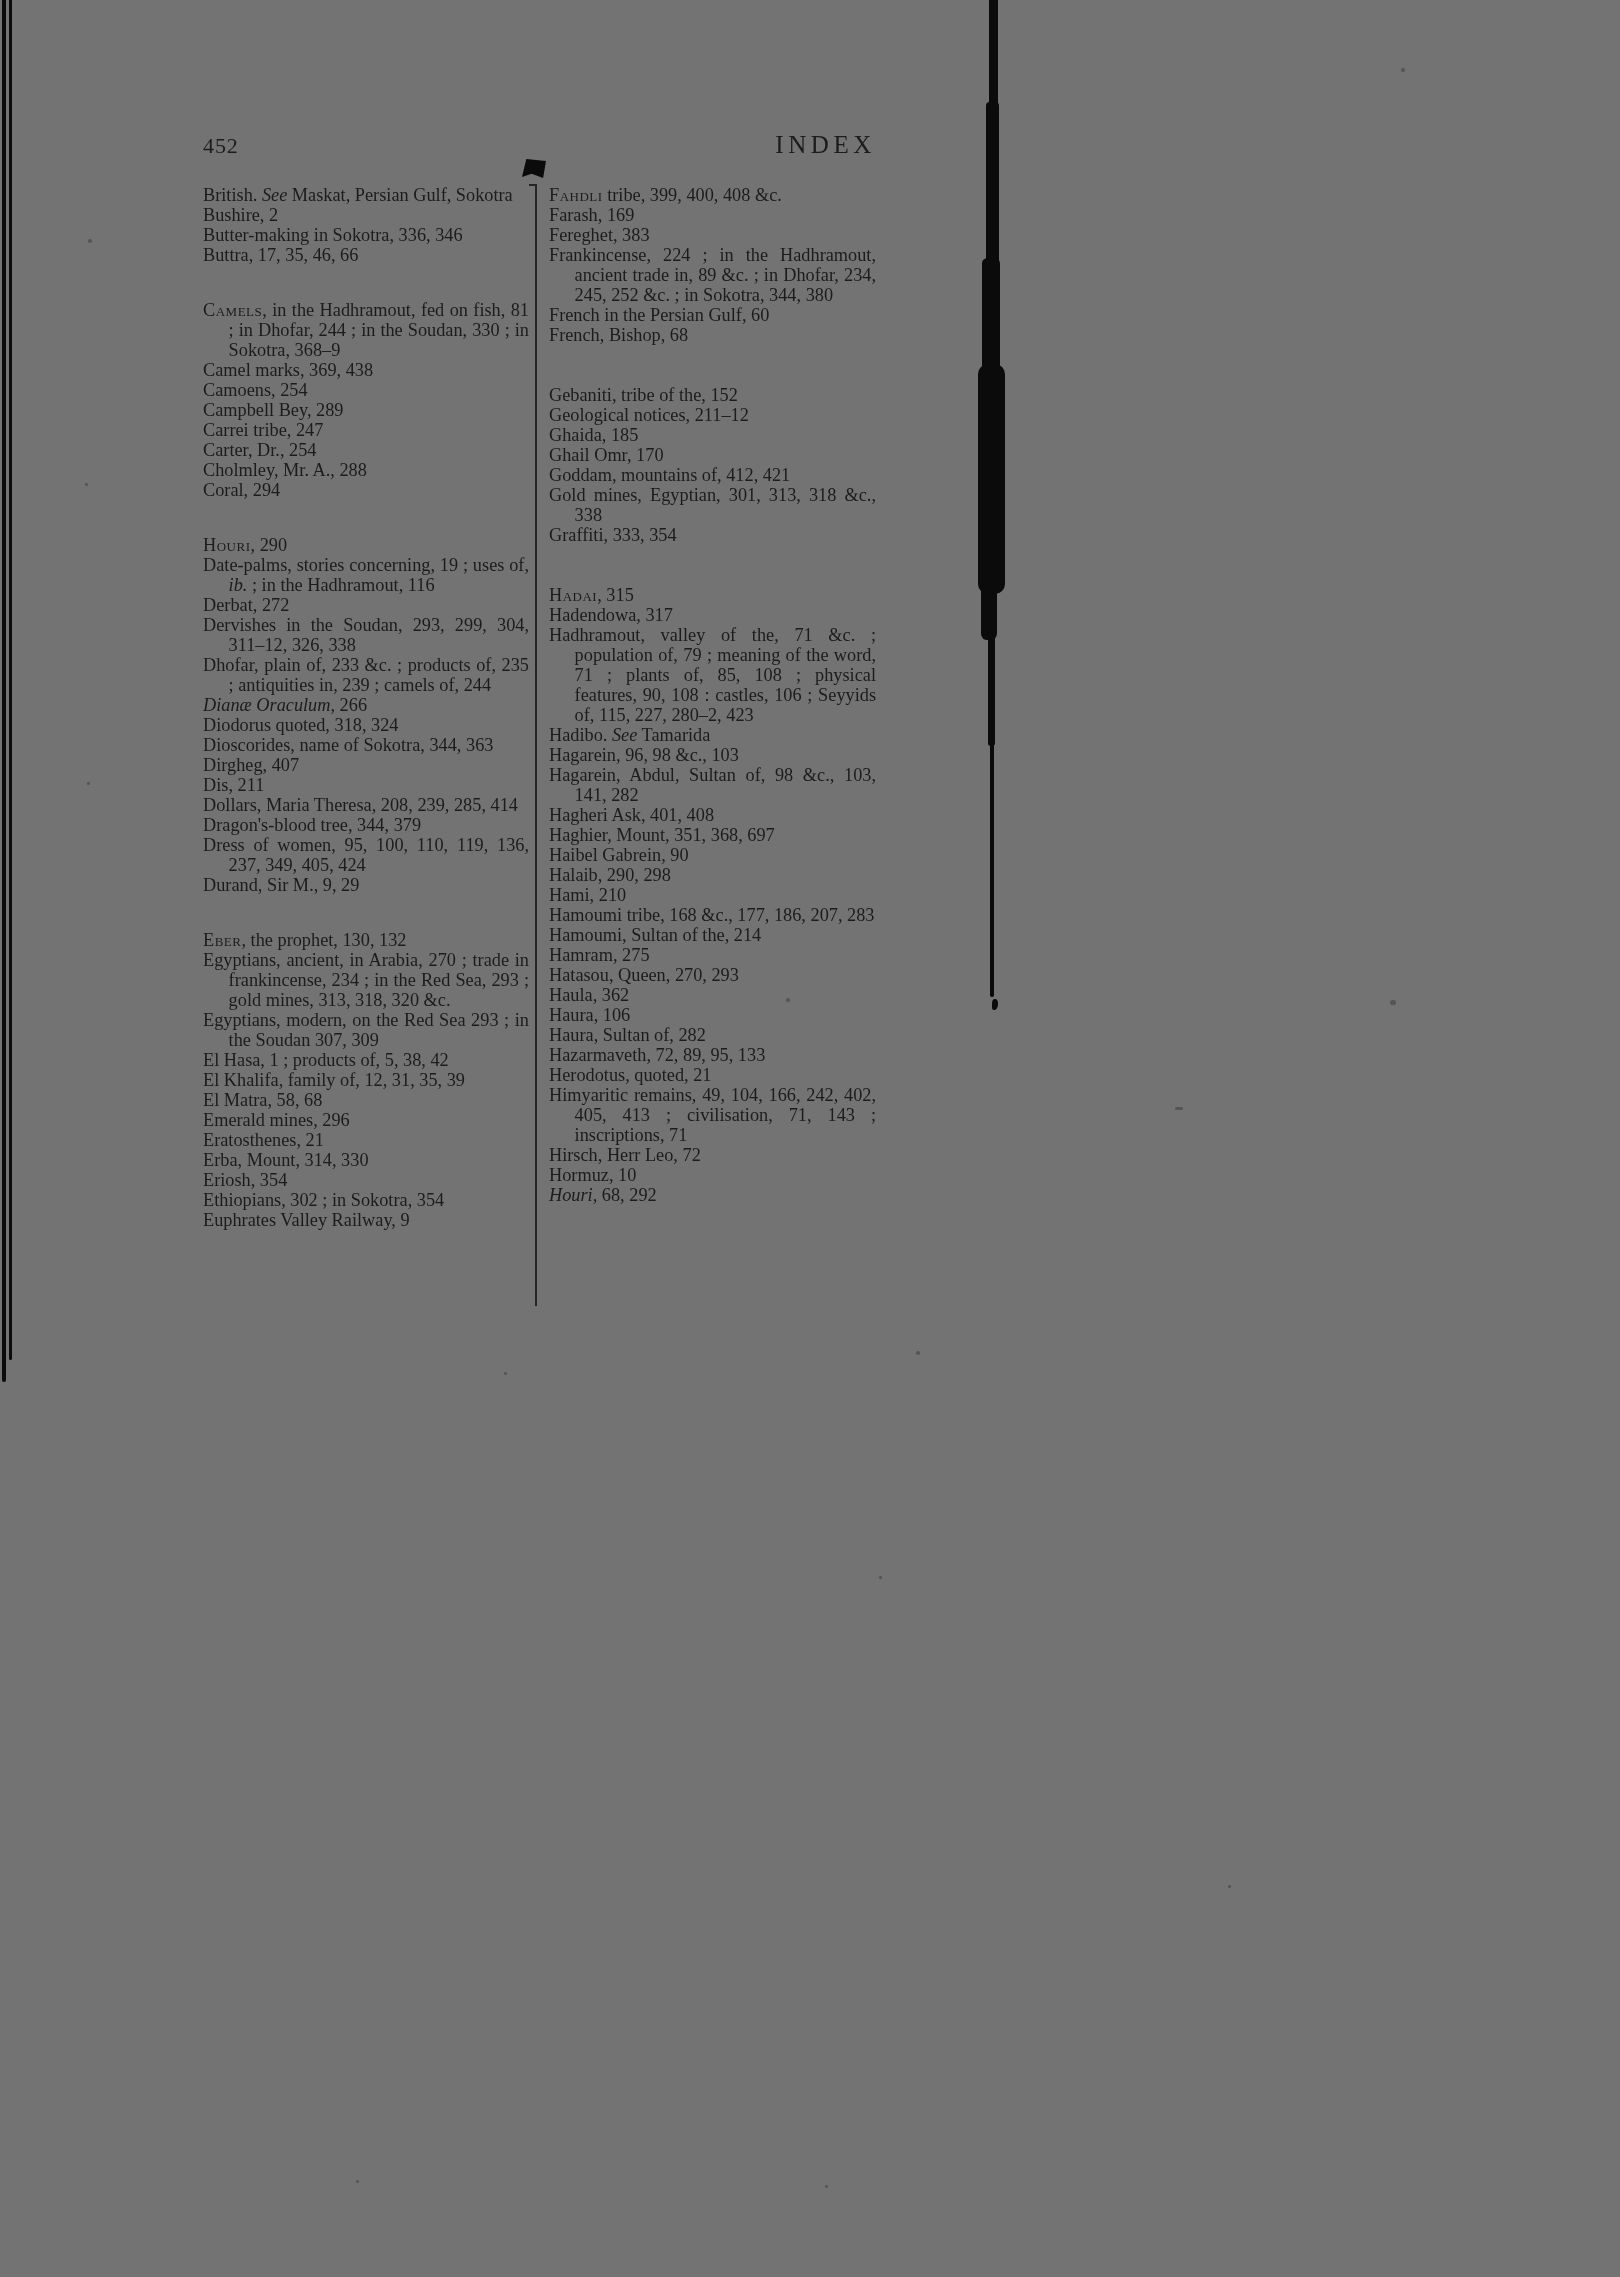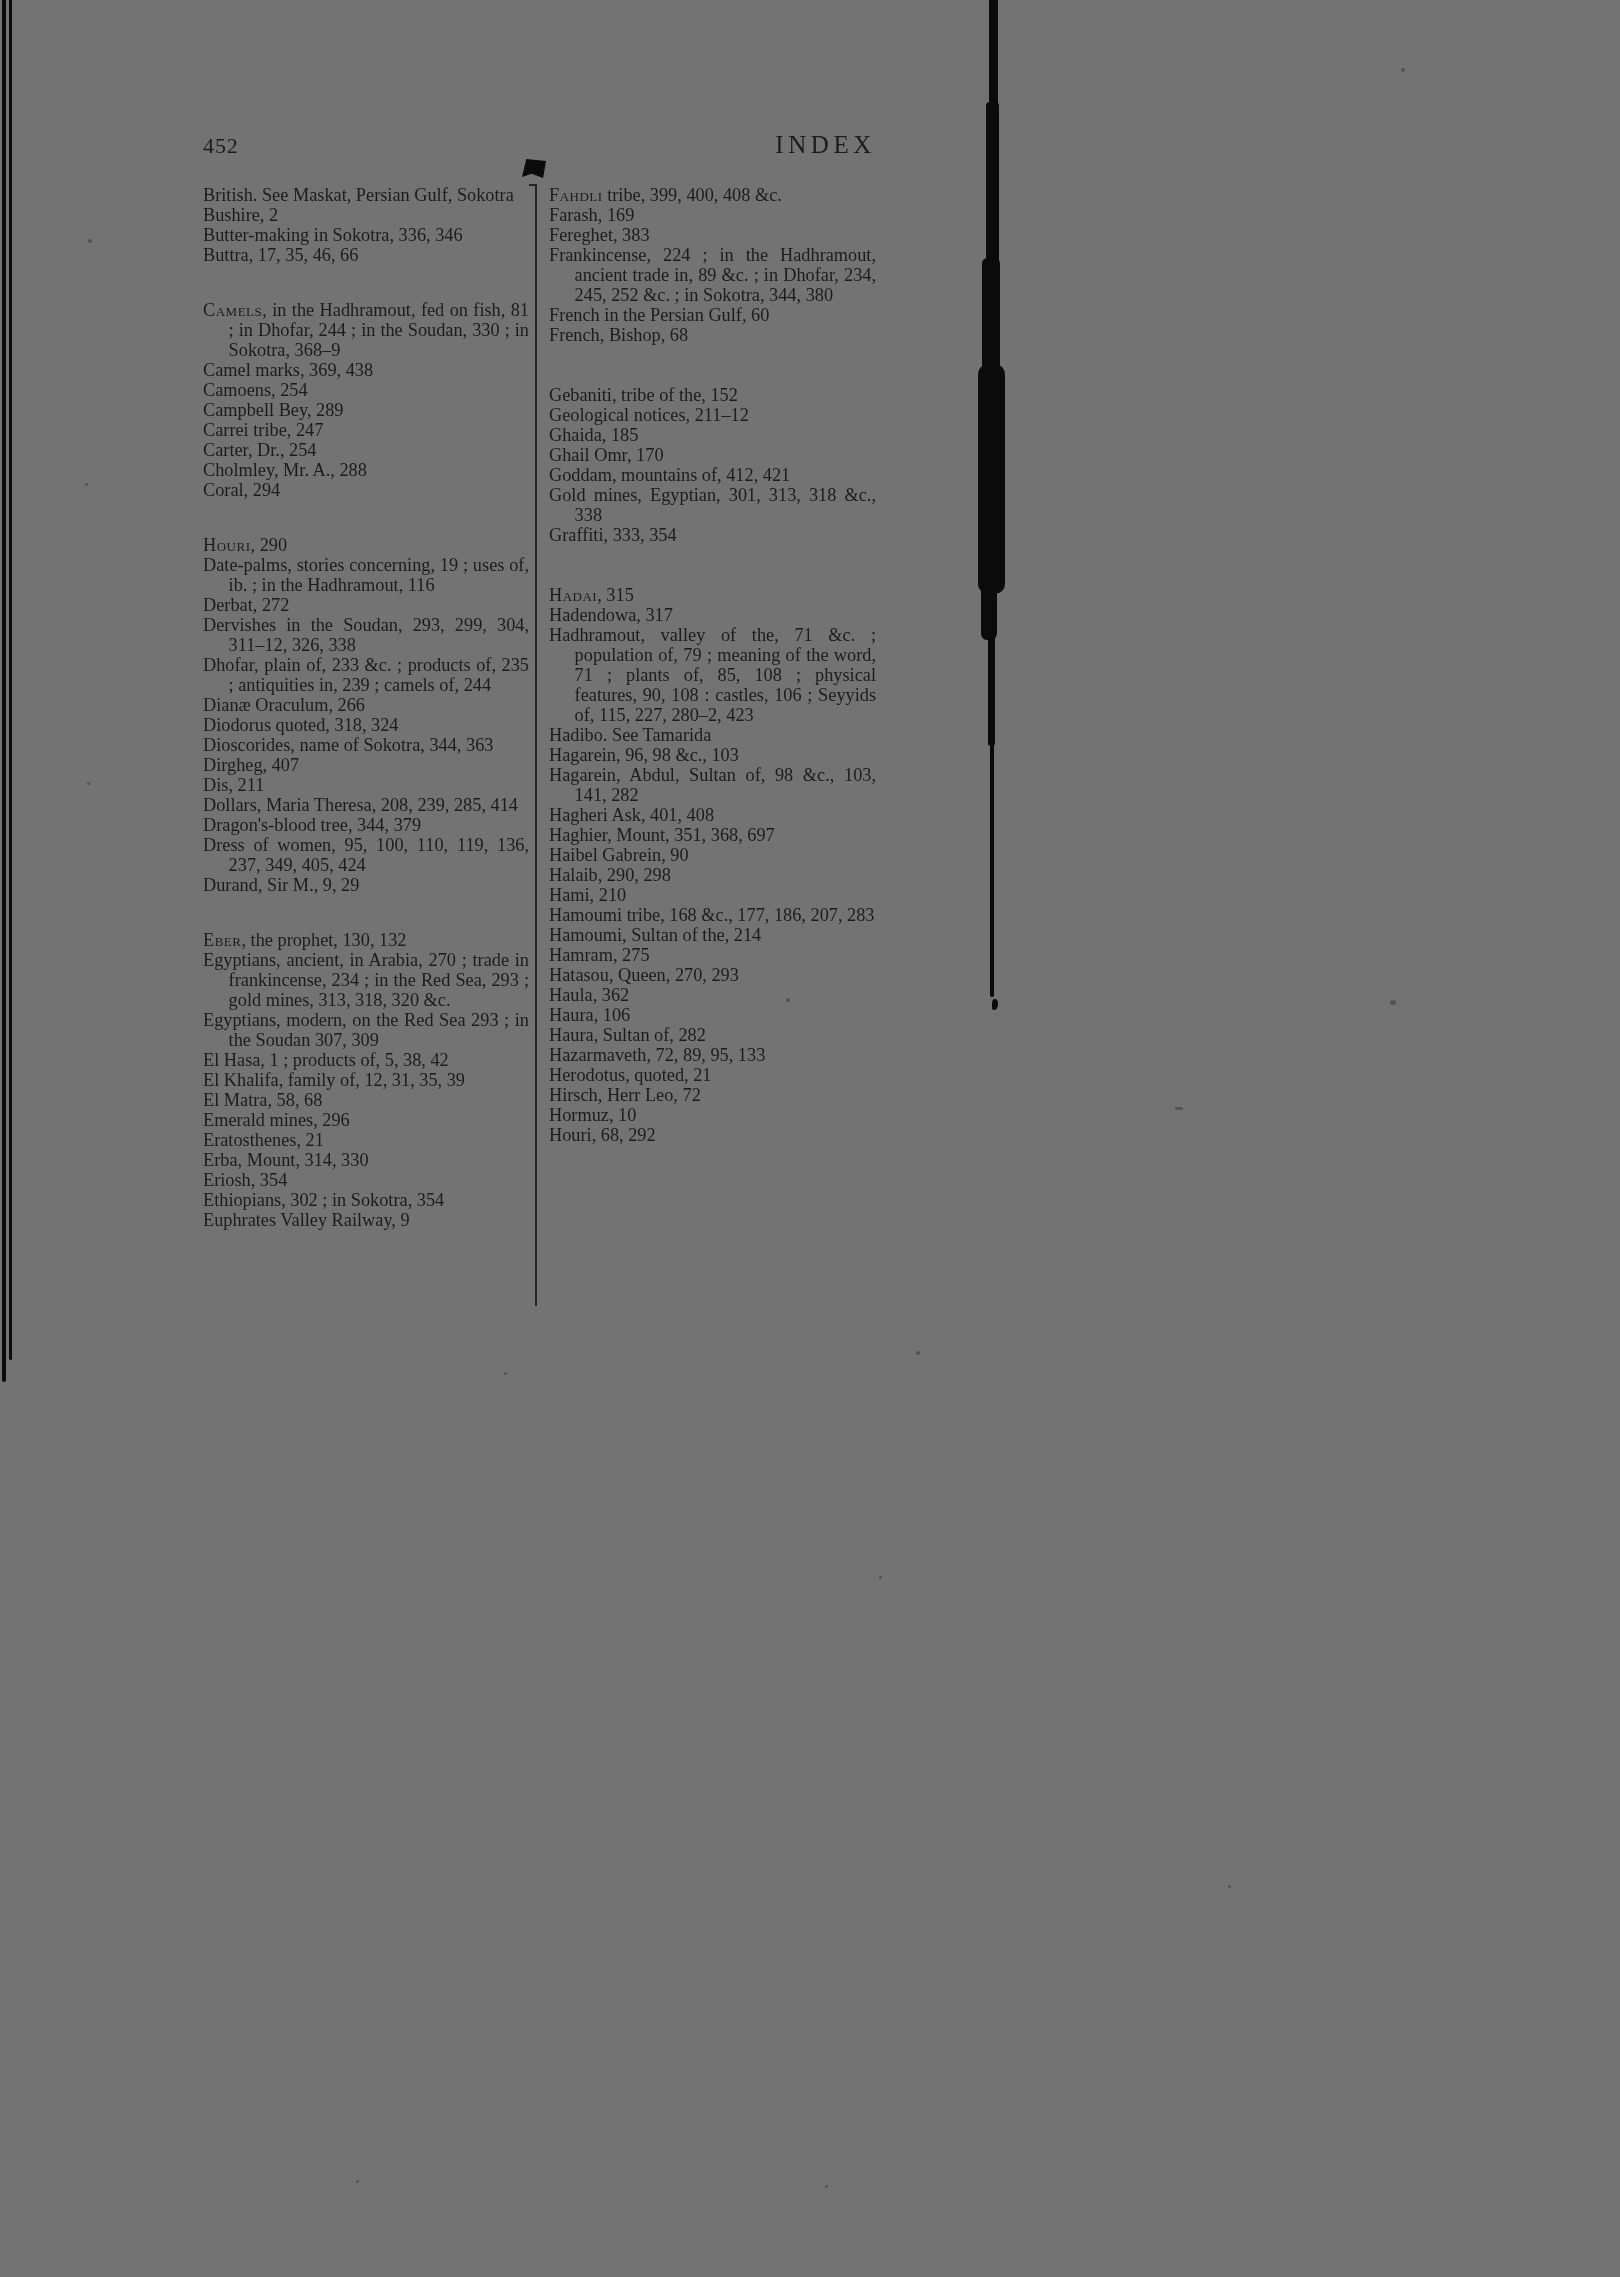--- a/index.html
+++ b/index.html
@@ -32,21 +32,21 @@
     hyphens: auto;
   }
   .col-left  { left: 203px; width: 326px; }
   .col-right { left: 549px; width: 327px; }
 
   .group + .group { margin-top: 35px; }
   .col-right .group + .group { margin-top: 40px; }
 
   .entry { padding-left: 25.6px; text-indent: -25.6px; }
   .smallcaps { font-variant: small-caps; letter-spacing: 0.5px; }
-  .italic { }
+  .italic { font-style: italic; }
 
   
   .divider {
     position: absolute; left: 535px; top: 184px;
     width: 1.8px; height: 1122px; background: #262626;
   }
   .divider::before {
     content: ""; position: absolute; left: -6.4px; top: 0;
     width: 8.2px; height: 1.8px; background: #262626;
   }
@@ -167,20 +167,21 @@
         <div class="entry"><span>Hami, 210</span></div>
         <div class="entry"><span>Hamoumi tribe, 168 &amp;c., 177, 186, 207, 283</span></div>
         <div class="entry"><span>Hamoumi, Sultan of the, 214</span></div>
         <div class="entry"><span>Hamram, 275</span></div>
         <div class="entry"><span>Hatasou, Queen, 270, 293</span></div>
         <div class="entry"><span>Haula, 362</span></div>
         <div class="entry"><span>Haura, 106</span></div>
         <div class="entry"><span>Haura, Sultan of, 282</span></div>
         <div class="entry"><span>Hazarmaveth, 72, 89, 95, 133</span></div>
         <div class="entry"><span>Herodotus, quoted, 21</span></div>
+        <div class="entry"><span>Himyaritic remains, 49, 104, 166, 242, 402, 405, 413 ; civilisation, 71, 143 ; inscriptions, 71</span></div>
         <div class="entry"><span>Hirsch, Herr Leo, 72</span></div>
         <div class="entry"><span>Hormuz, 10</span></div>
         <div class="entry"><span class="italic">Houri</span><span>, 68, 292</span></div>
       </div>
     </div>
 
   <div class="artifact edge-a"></div>
   <div class="artifact edge-b"></div>
   <div class="artifact rbar-a"></div>
   <div class="artifact rbar-b"></div>

